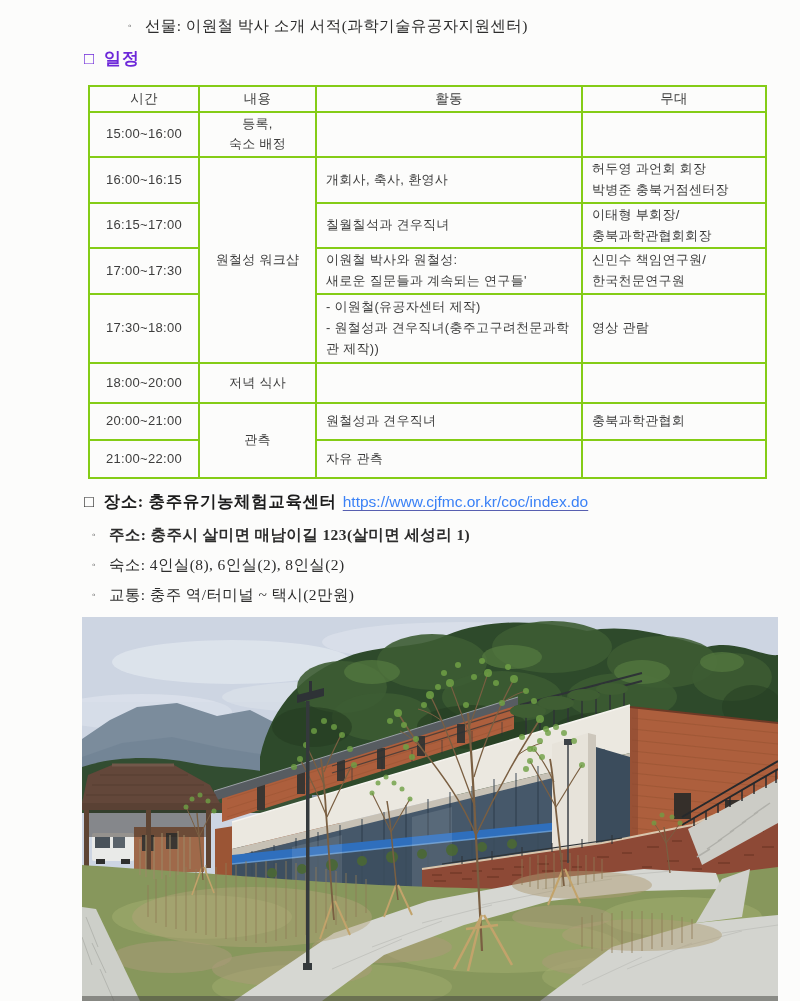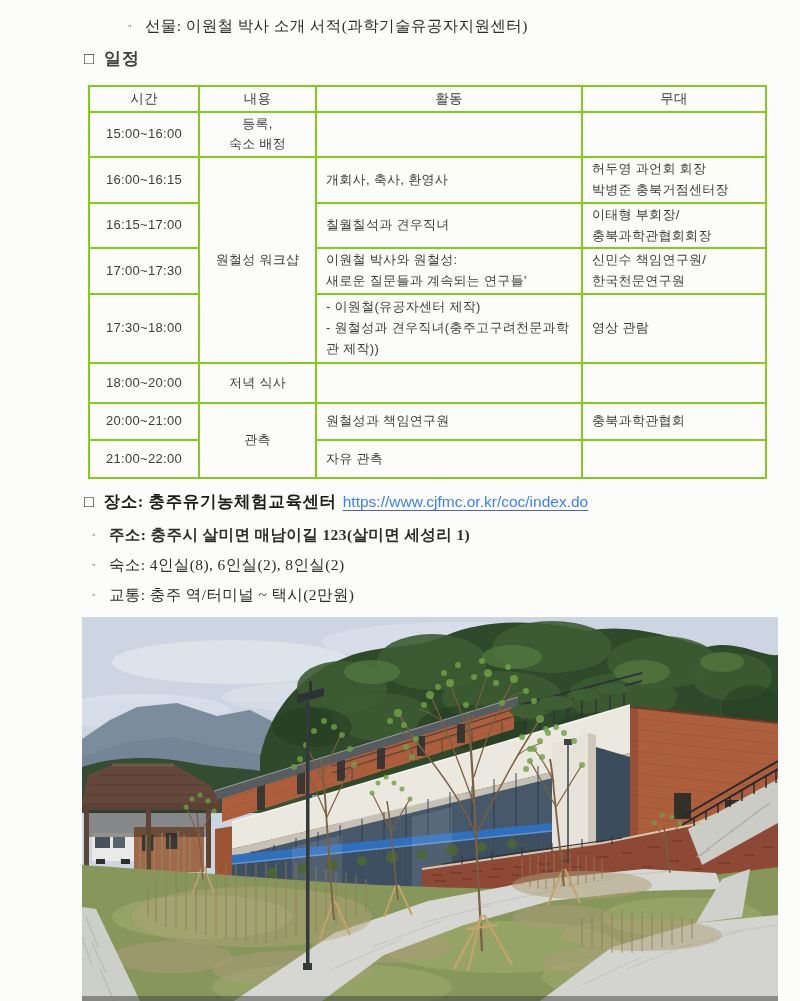--- a/index.html
+++ b/index.html
@@ -4,21 +4,21 @@
 <style>
   html,body{margin:0;padding:0;}
   body{
     width:800px;height:1001px;position:relative;background:#fcfcfb;
     font-family:"Liberation Serif", serif;color:#2e2e2e;overflow:hidden;
   }
   .abs{position:absolute;}
   
   .gift-line{left:92px;top:16px;font-size:15.5px;letter-spacing:.4px;color:#2d2d2d;margin-left:36px;}
   .sm-bullet{font-size:10px;vertical-align:2px;margin-right:13px;color:#3a3a3a;}
-  .sec-head{left:84px;top:47px;font-size:17px;font-weight:bold;color:#404040;letter-spacing:.8px;}
+  .sec-head{left:84px;top:47px;font-size:17px;font-weight:bold;color:#6d28d9;letter-spacing:.8px;}
   .sec-head .marker{margin-right:9px;font-weight:normal;}
   
   table.sched{
     position:absolute;left:88px;top:85px;width:677px;
     border-collapse:collapse;table-layout:fixed;
     font-family:"Liberation Sans", sans-serif;color:#3d3d3d;
   }
   table.sched th,table.sched td{
     border:2px solid #84cc16;font-size:13px;font-weight:normal;
     padding:1px 6px;letter-spacing:.3px;line-height:1.6;vertical-align:middle;
@@ -104,21 +104,21 @@
   </tr>
   <tr style="height:40px">
     <td class="c">18:00~20:00</td>
     <td class="c">저녁 식사</td>
     <td class="l"></td>
     <td class="l"></td>
   </tr>
   <tr style="height:37px">
     <td class="c">20:00~21:00</td>
     <td class="c" rowspan="2">관측</td>
-    <td class="l">원철성과 책임연구원</td>
+    <td class="l">원철성과 견우직녀</td>
     <td class="l">충북과학관협회</td>
   </tr>
   <tr style="height:38px">
     <td class="c">21:00~22:00</td>
     <td class="l">자유 관측</td>
     <td class="l"></td>
   </tr>
 </tbody>
   </table>
 

